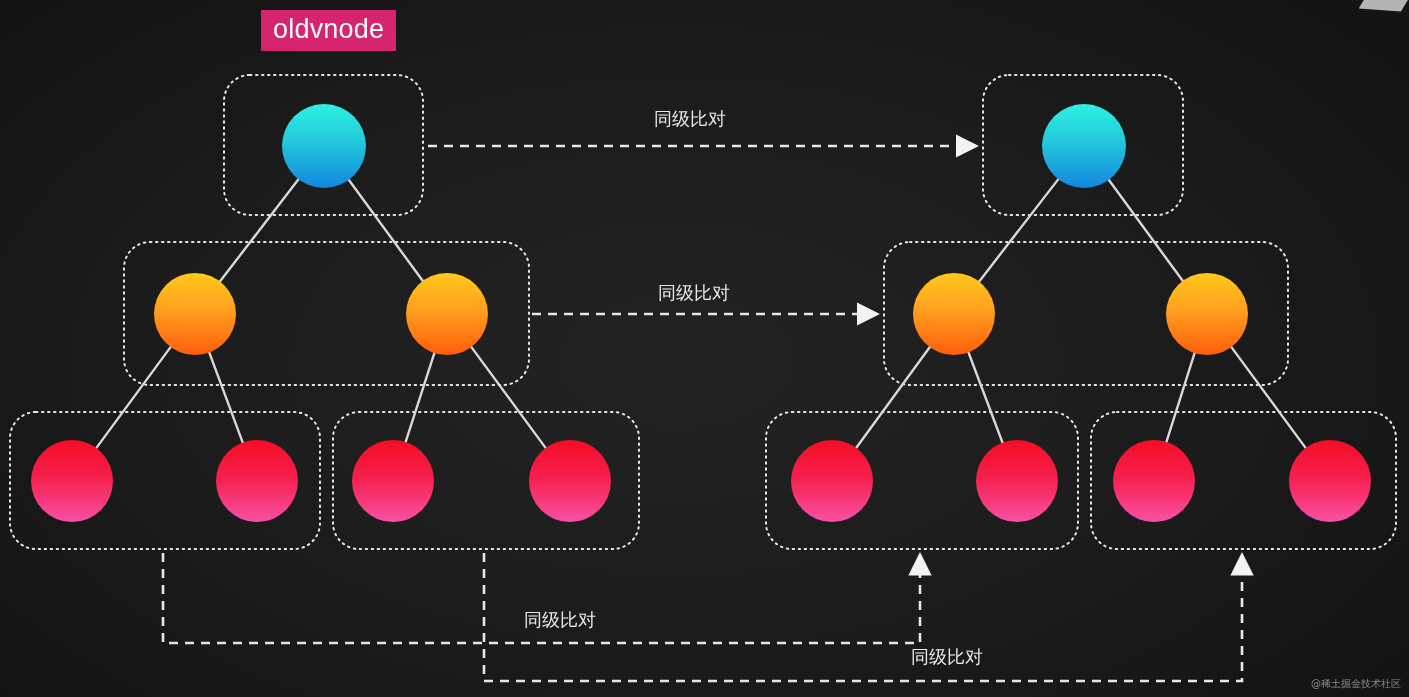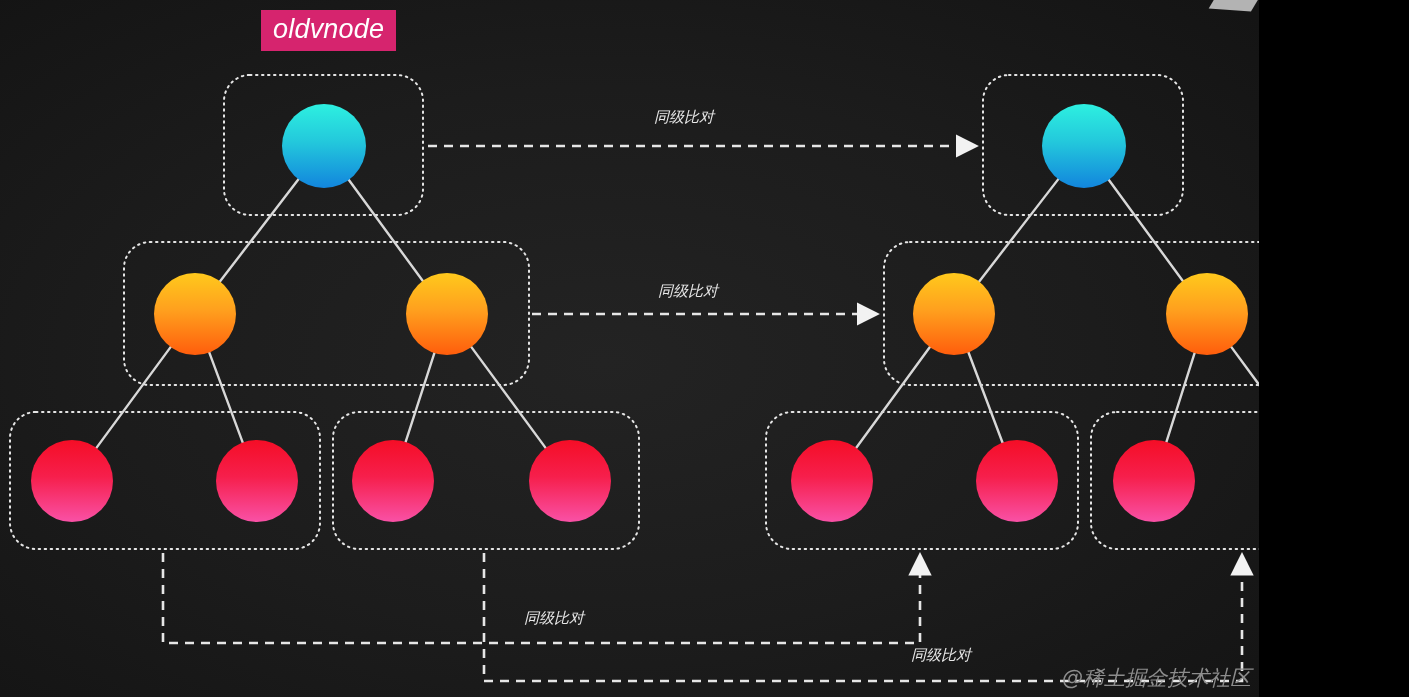--- a/index.html
+++ b/index.html
@@ -2,29 +2,28 @@
 <html><head>
 <meta charset="utf-8">
 <style>
   html, body {
     margin: 0;
     padding: 0;
     background: #000;
   }
   #stage {
     position: relative;
-    width: 1259px;
+    width: 1409px;
     height: 697px;
     overflow: hidden;
     background:
       radial-gradient(ellipse 900px 500px at 48% 52%, #232323 0%, #1c1c1c 55%, #141414 100%),
       #171717;
     font-family: "Liberation Sans", "DejaVu Sans", sans-serif;
     user-select: none;
-    font-style: italic;
   }
   #svg-layer {
     position: absolute;
     left: 0; top: 0;
     width: 1409px;
     height: 697px;
   }
   
   .badge {
     position: absolute;
@@ -44,36 +43,36 @@
   }
   .badge-new {
     left: 1013px; top: 10px;
     background: #1691f5;
     color: #0b0b0b;
   }
   
   .caption {
     position: absolute;
     color: #e8e8e8;
-    font-size: 15px;
+    font-size: 18px;
     line-height: 1;
     white-space: nowrap;
     font-family: "DejaVu Sans", "Liberation Sans", sans-serif;
   }
   .cap-1 { left: 654px; top: 110px; }
   .cap-2 { left: 658px; top: 284px; }
   .cap-3 { left: 524px; top: 611px; }
   .cap-4 { left: 911px; top: 648px; }
   
   .watermark {
     position: absolute;
     right: 8px;
     bottom: 8px;
     color: #8d8d8d;
-    font-size: 21px;
+    font-size: 10px;
     line-height: 1;
     white-space: nowrap;
     font-family: "DejaVu Sans", "Liberation Sans", sans-serif;
   }
   
   .corner-artifact {
     position: absolute;
     right: 0;
     top: -14px;
     width: 44px;

